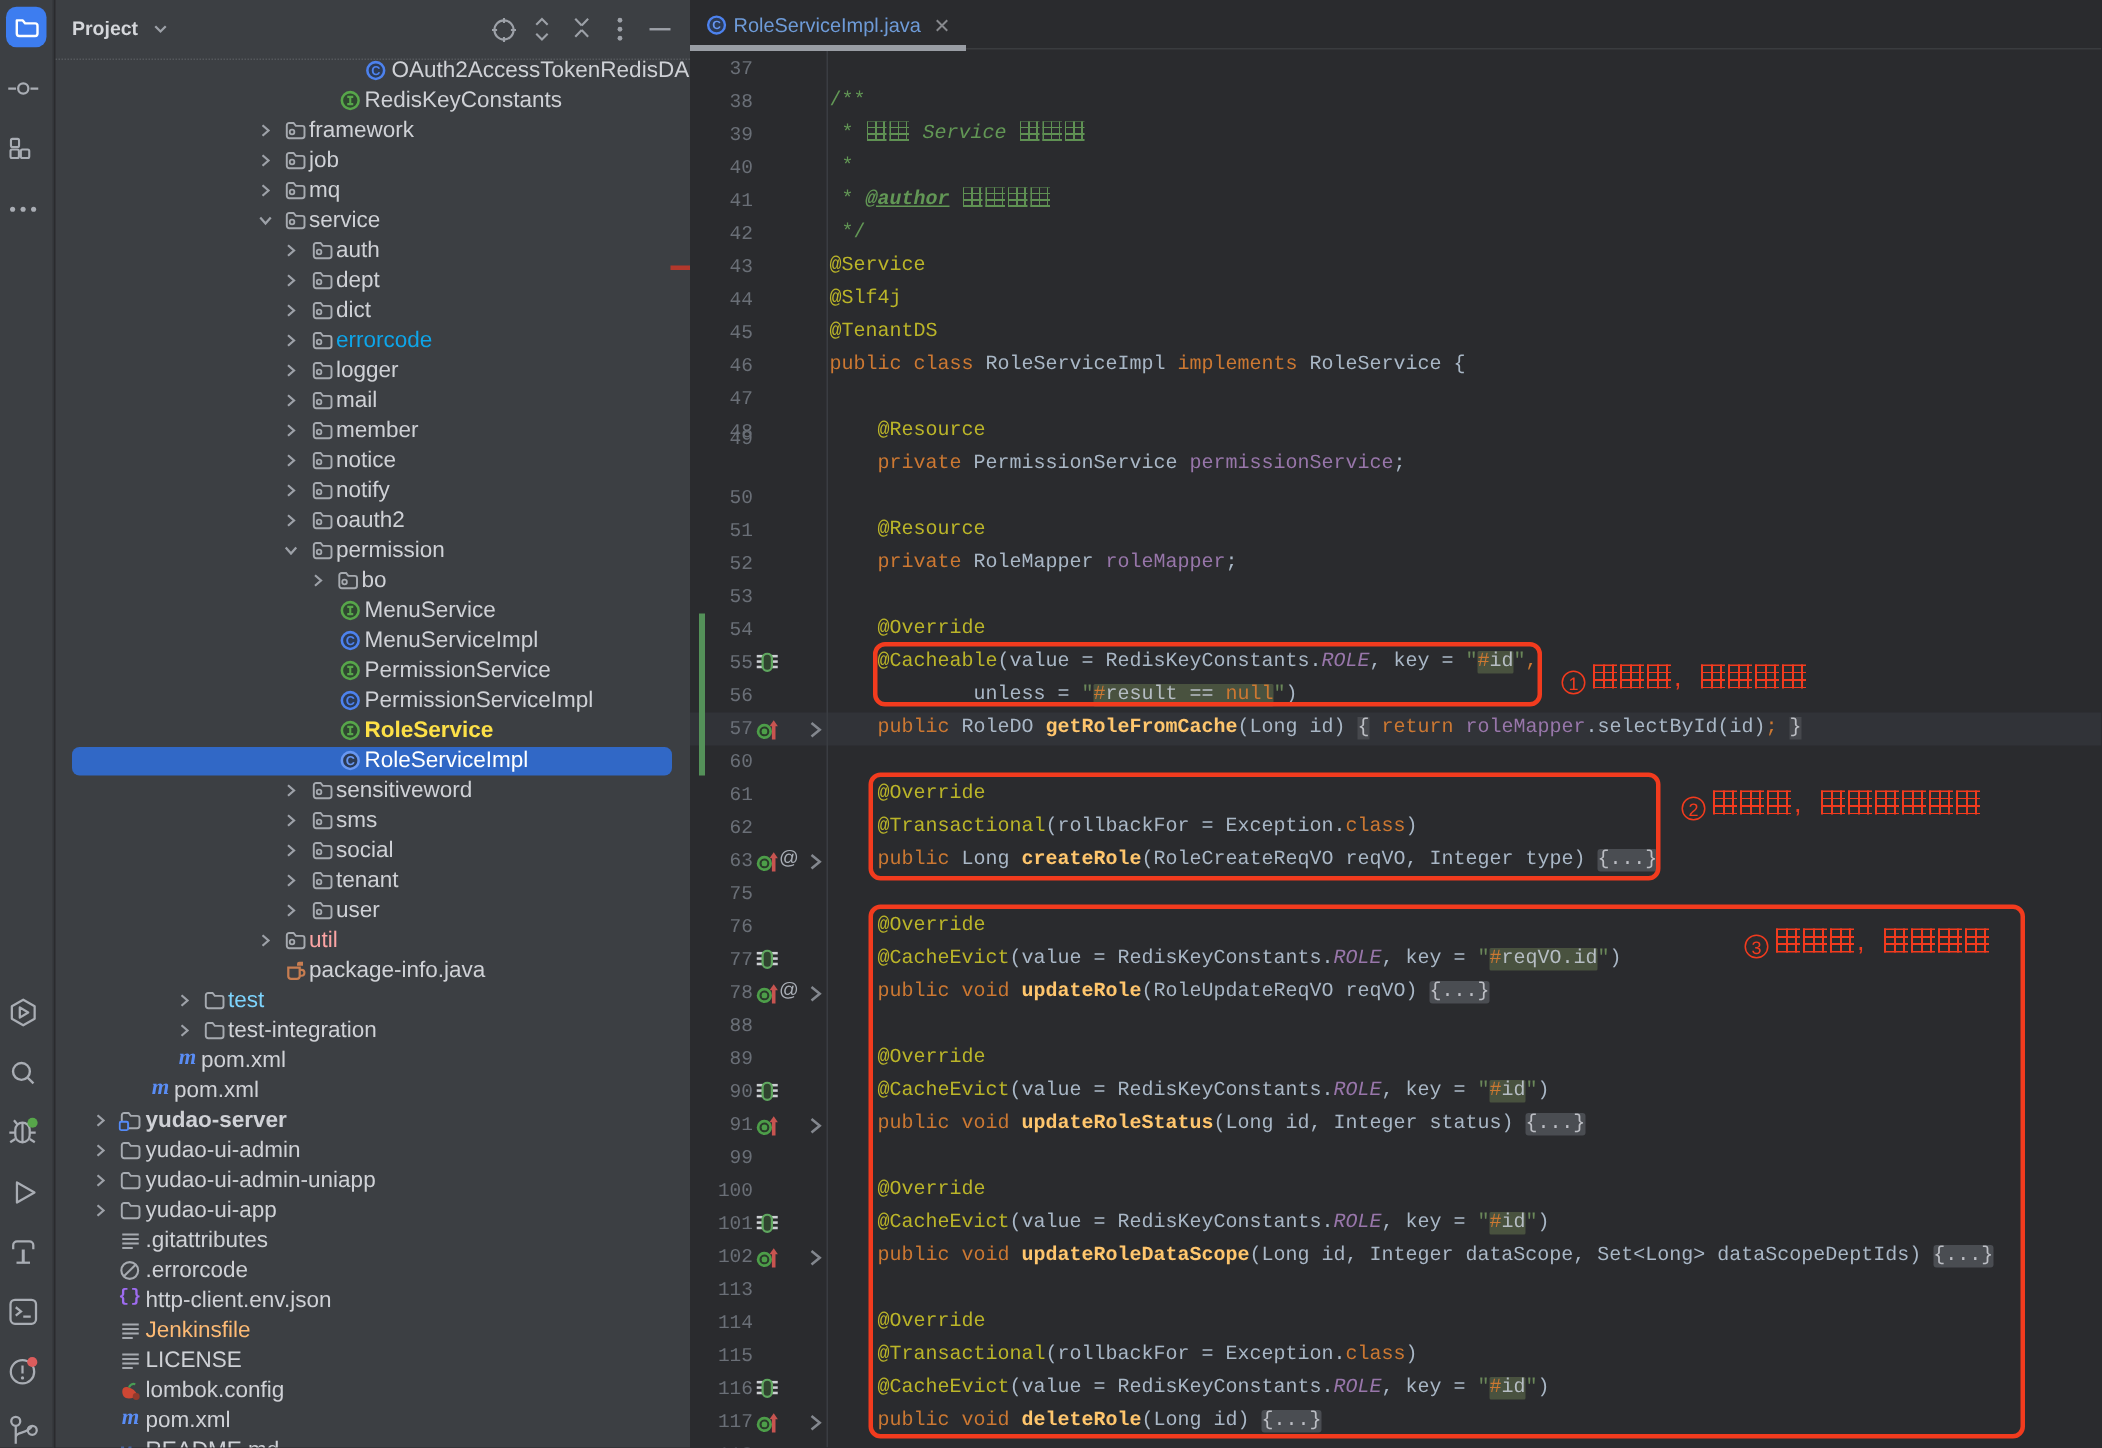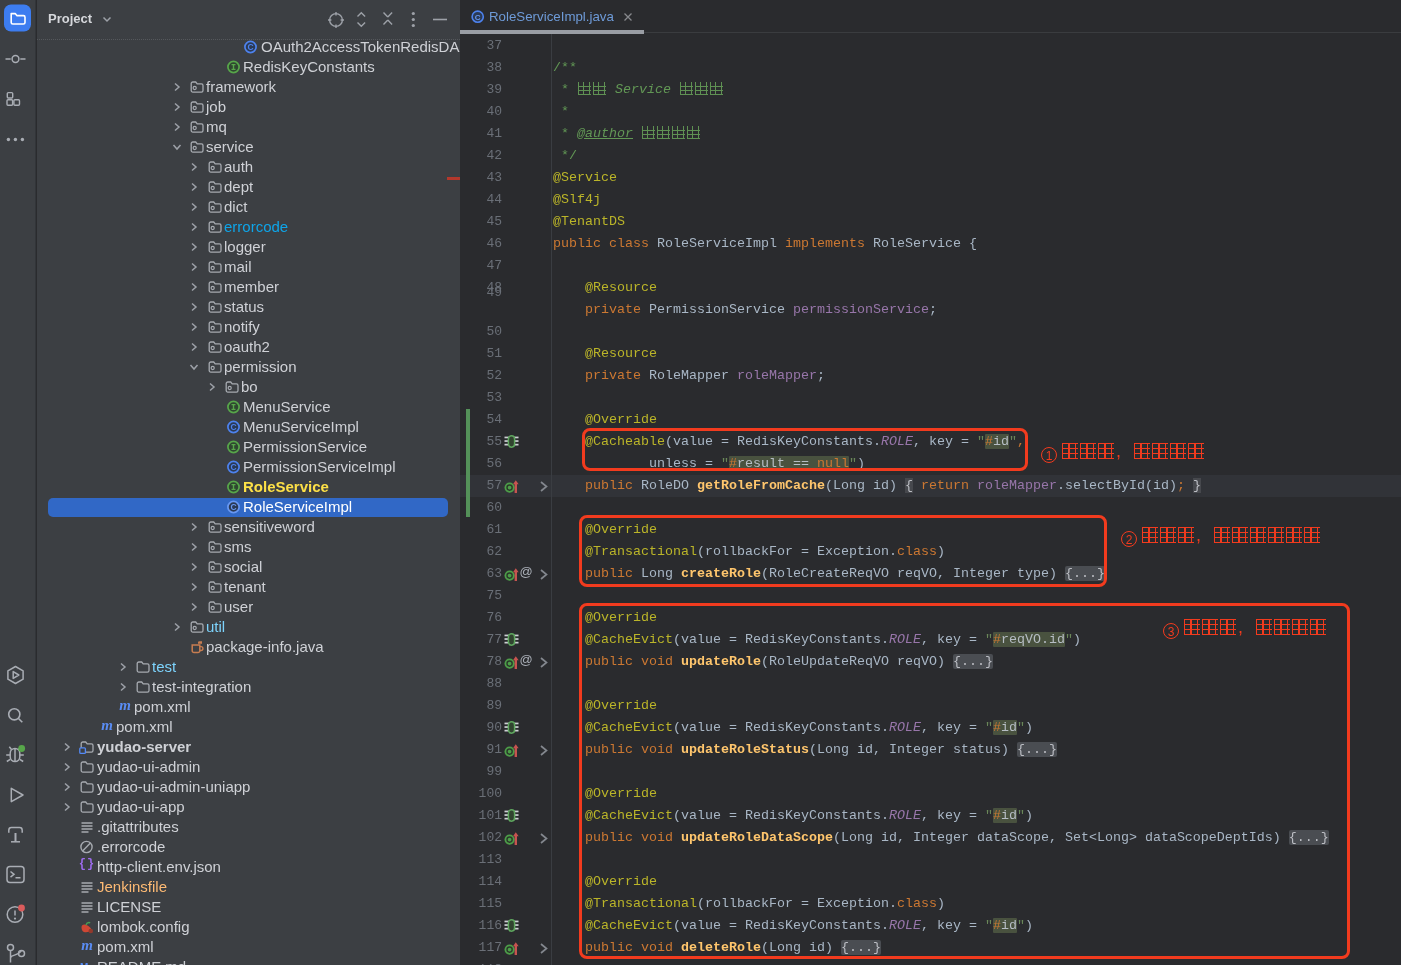--- a/index.html
+++ b/index.html
@@ -4,21 +4,21 @@
 html,body{width:1401px;height:965px;overflow:hidden;background:#2A2B2E;font-family:"Liberation Sans",sans-serif}
 .abs{position:absolute}
 #stripe{position:absolute;left:0;top:0;width:36px;height:965px;background:#3C3F43;border-right:1px solid #323539}
 #tree{position:absolute;left:37px;top:0;width:423px;height:965px;background:#3C3F43;overflow:hidden}
 #editor{position:absolute;left:460px;top:0;width:941px;height:965px;background:#2A2B2E;overflow:hidden}
 .trow{position:absolute;left:0;height:20px;line-height:20px;font-size:15px;color:#D1D3D7;white-space:pre}
 .cline{position:absolute;left:0;width:941px;height:22px;line-height:22px;font-family:"Liberation Mono",monospace;font-size:13.33px;white-space:pre}
 .lnum{position:absolute;width:42px;text-align:right;color:#6A6F77;font-family:"Liberation Mono",monospace;font-size:13px;line-height:22px}
 .d{color:#A9B7C6}.k{color:#CC7832}.a{color:#BBB529}.m{color:#FFC66D;font-weight:bold}
 .f{color:#9876AA}.sf{color:#9876AA;font-style:italic}.s{color:#6A8759}
-.c{color:#629755}.ci{font-style:italic}.au{font-weight:normal;font-style:italic;text-decoration:underline}
+.c{color:#629755}.ci{font-style:italic}.au{font-weight:bold;font-style:italic;text-decoration:underline}
 .ibg{background:#49523F;border-radius:1px}.kb{color:#CC7832}.db{color:#B6BDC4}
 .fold{background:#4A4D52;color:#BCBEC4;border-radius:2px}
 .br{background:#46484D;color:#BCBEC4}
 .cj{display:inline-block;width:15px;height:13px;margin:0;vertical-align:-2px;opacity:.95;background-image:repeating-linear-gradient(0deg,currentColor 0 1px,transparent 1px 4.2px),repeating-linear-gradient(90deg,currentColor 0 1px,transparent 1px 5.4px);background-size:13px 13px;background-position:1px 0,1px 0;background-repeat:no-repeat}
 .cjr{display:inline-block;width:18px;height:16px;vertical-align:-2px;background-image:repeating-linear-gradient(0deg,currentColor 0 1.3px,transparent 1.3px 5px),repeating-linear-gradient(90deg,currentColor 0 1.3px,transparent 1.3px 6.4px);background-size:16px 16px;background-repeat:no-repeat}
 .rlabel{position:absolute;color:#F23B1E;font-size:18px;white-space:pre}
 .num{display:inline-block;width:16px;height:16px;border:1.4px solid #F23B1E;border-radius:50%;text-align:center;line-height:16px;font-size:12px;vertical-align:-3px}
 .rbox{position:absolute;border:3px solid #F23B1E;border-radius:8px}
 </style></head><body>
 <div id="stripe">
@@ -191,21 +191,21 @@
       <circle cx="5.7" cy="9" r="1.55" fill="none" stroke="#A6AAB0" stroke-width="1.2"></circle>
     </svg>
     <div class="trow" style="left:187px;top:277px;font-weight:normal;color:#CFD1D6">member</div>
     <svg class="abs" style="left:149px;top:299px" width="16" height="16">
       <path d="M6 4.5 L10 8 L6 11.5" fill="none" stroke="#9DA1A8" stroke-width="1.5"></path>
     </svg>
     <svg class="abs" style="left:170px;top:299px" width="16" height="16">
       <path d="M2.2 4.6 c0-.9.7-1.6 1.6-1.6 h2.9 l1.5 1.9 h4.2 c.9 0 1.6.7 1.6 1.6 v5 c0 .9-.7 1.6-1.6 1.6 H3.8 c-.9 0-1.6-.7-1.6-1.6 z" fill="none" stroke="#A6AAB0" stroke-width="1.3"></path>
       <circle cx="5.7" cy="9" r="1.55" fill="none" stroke="#A6AAB0" stroke-width="1.2"></circle>
     </svg>
-    <div class="trow" style="left:187px;top:297px;font-weight:normal;color:#CFD1D6">status</div>
+    <div class="trow" style="left:187px;top:297px;font-weight:normal;color:#CFD1D6">notice</div>
     <svg class="abs" style="left:149px;top:319px" width="16" height="16">
       <path d="M6 4.5 L10 8 L6 11.5" fill="none" stroke="#9DA1A8" stroke-width="1.5"></path>
     </svg>
     <svg class="abs" style="left:170px;top:319px" width="16" height="16">
       <path d="M2.2 4.6 c0-.9.7-1.6 1.6-1.6 h2.9 l1.5 1.9 h4.2 c.9 0 1.6.7 1.6 1.6 v5 c0 .9-.7 1.6-1.6 1.6 H3.8 c-.9 0-1.6-.7-1.6-1.6 z" fill="none" stroke="#A6AAB0" stroke-width="1.3"></path>
       <circle cx="5.7" cy="9" r="1.55" fill="none" stroke="#A6AAB0" stroke-width="1.2"></circle>
     </svg>
     <div class="trow" style="left:187px;top:317px;font-weight:normal;color:#CFD1D6">notify</div>
     <svg class="abs" style="left:149px;top:339px" width="16" height="16">
       <path d="M6 4.5 L10 8 L6 11.5" fill="none" stroke="#9DA1A8" stroke-width="1.5"></path>
@@ -302,21 +302,21 @@
       <circle cx="5.7" cy="9" r="1.55" fill="none" stroke="#A6AAB0" stroke-width="1.2"></circle>
     </svg>
     <div class="trow" style="left:187px;top:597px;font-weight:normal;color:#CFD1D6">user</div>
     <svg class="abs" style="left:132px;top:619px" width="16" height="16">
       <path d="M6 4.5 L10 8 L6 11.5" fill="none" stroke="#9DA1A8" stroke-width="1.5"></path>
     </svg>
     <svg class="abs" style="left:152px;top:619px" width="16" height="16">
       <path d="M2.2 4.6 c0-.9.7-1.6 1.6-1.6 h2.9 l1.5 1.9 h4.2 c.9 0 1.6.7 1.6 1.6 v5 c0 .9-.7 1.6-1.6 1.6 H3.8 c-.9 0-1.6-.7-1.6-1.6 z" fill="none" stroke="#A6AAB0" stroke-width="1.3"></path>
       <circle cx="5.7" cy="9" r="1.55" fill="none" stroke="#A6AAB0" stroke-width="1.2"></circle>
     </svg>
-    <div class="trow" style="left:169px;top:617px;font-weight:normal;color:#7dd3fc">util</div>
+    <div class="trow" style="left:169px;top:617px;font-weight:normal;color:#fca5a5">util</div>
     <svg class="abs" style="left:152px;top:639px" width="16" height="16">
       <path d="M3.2 6 h7.6 v5.8 a1.8 1.8 0 0 1 -1.8 1.8 h-4 a1.8 1.8 0 0 1 -1.8 -1.8 z" fill="none" stroke="#C77D51" stroke-width="1.5"></path>
       <path d="M10.8 7.6 h1.2 a1.7 1.7 0 0 1 0 3.9 h-1.2" fill="none" stroke="#C77D51" stroke-width="1.4"></path>
       <path d="M9 4.8 h4 v-2.6 h-2.6 a1.4 1.4 0 0 0 -1.4 1.4 z" fill="#C77D51"></path>
     </svg>
     <div class="trow" style="left:169px;top:637px;font-weight:normal;color:#CFD1D6">package-info.java</div>
     <svg class="abs" style="left:78px;top:659px" width="16" height="16">
       <path d="M6 4.5 L10 8 L6 11.5" fill="none" stroke="#9DA1A8" stroke-width="1.5"></path>
     </svg>
     <svg class="abs" style="left:98px;top:659px" width="16" height="16">

